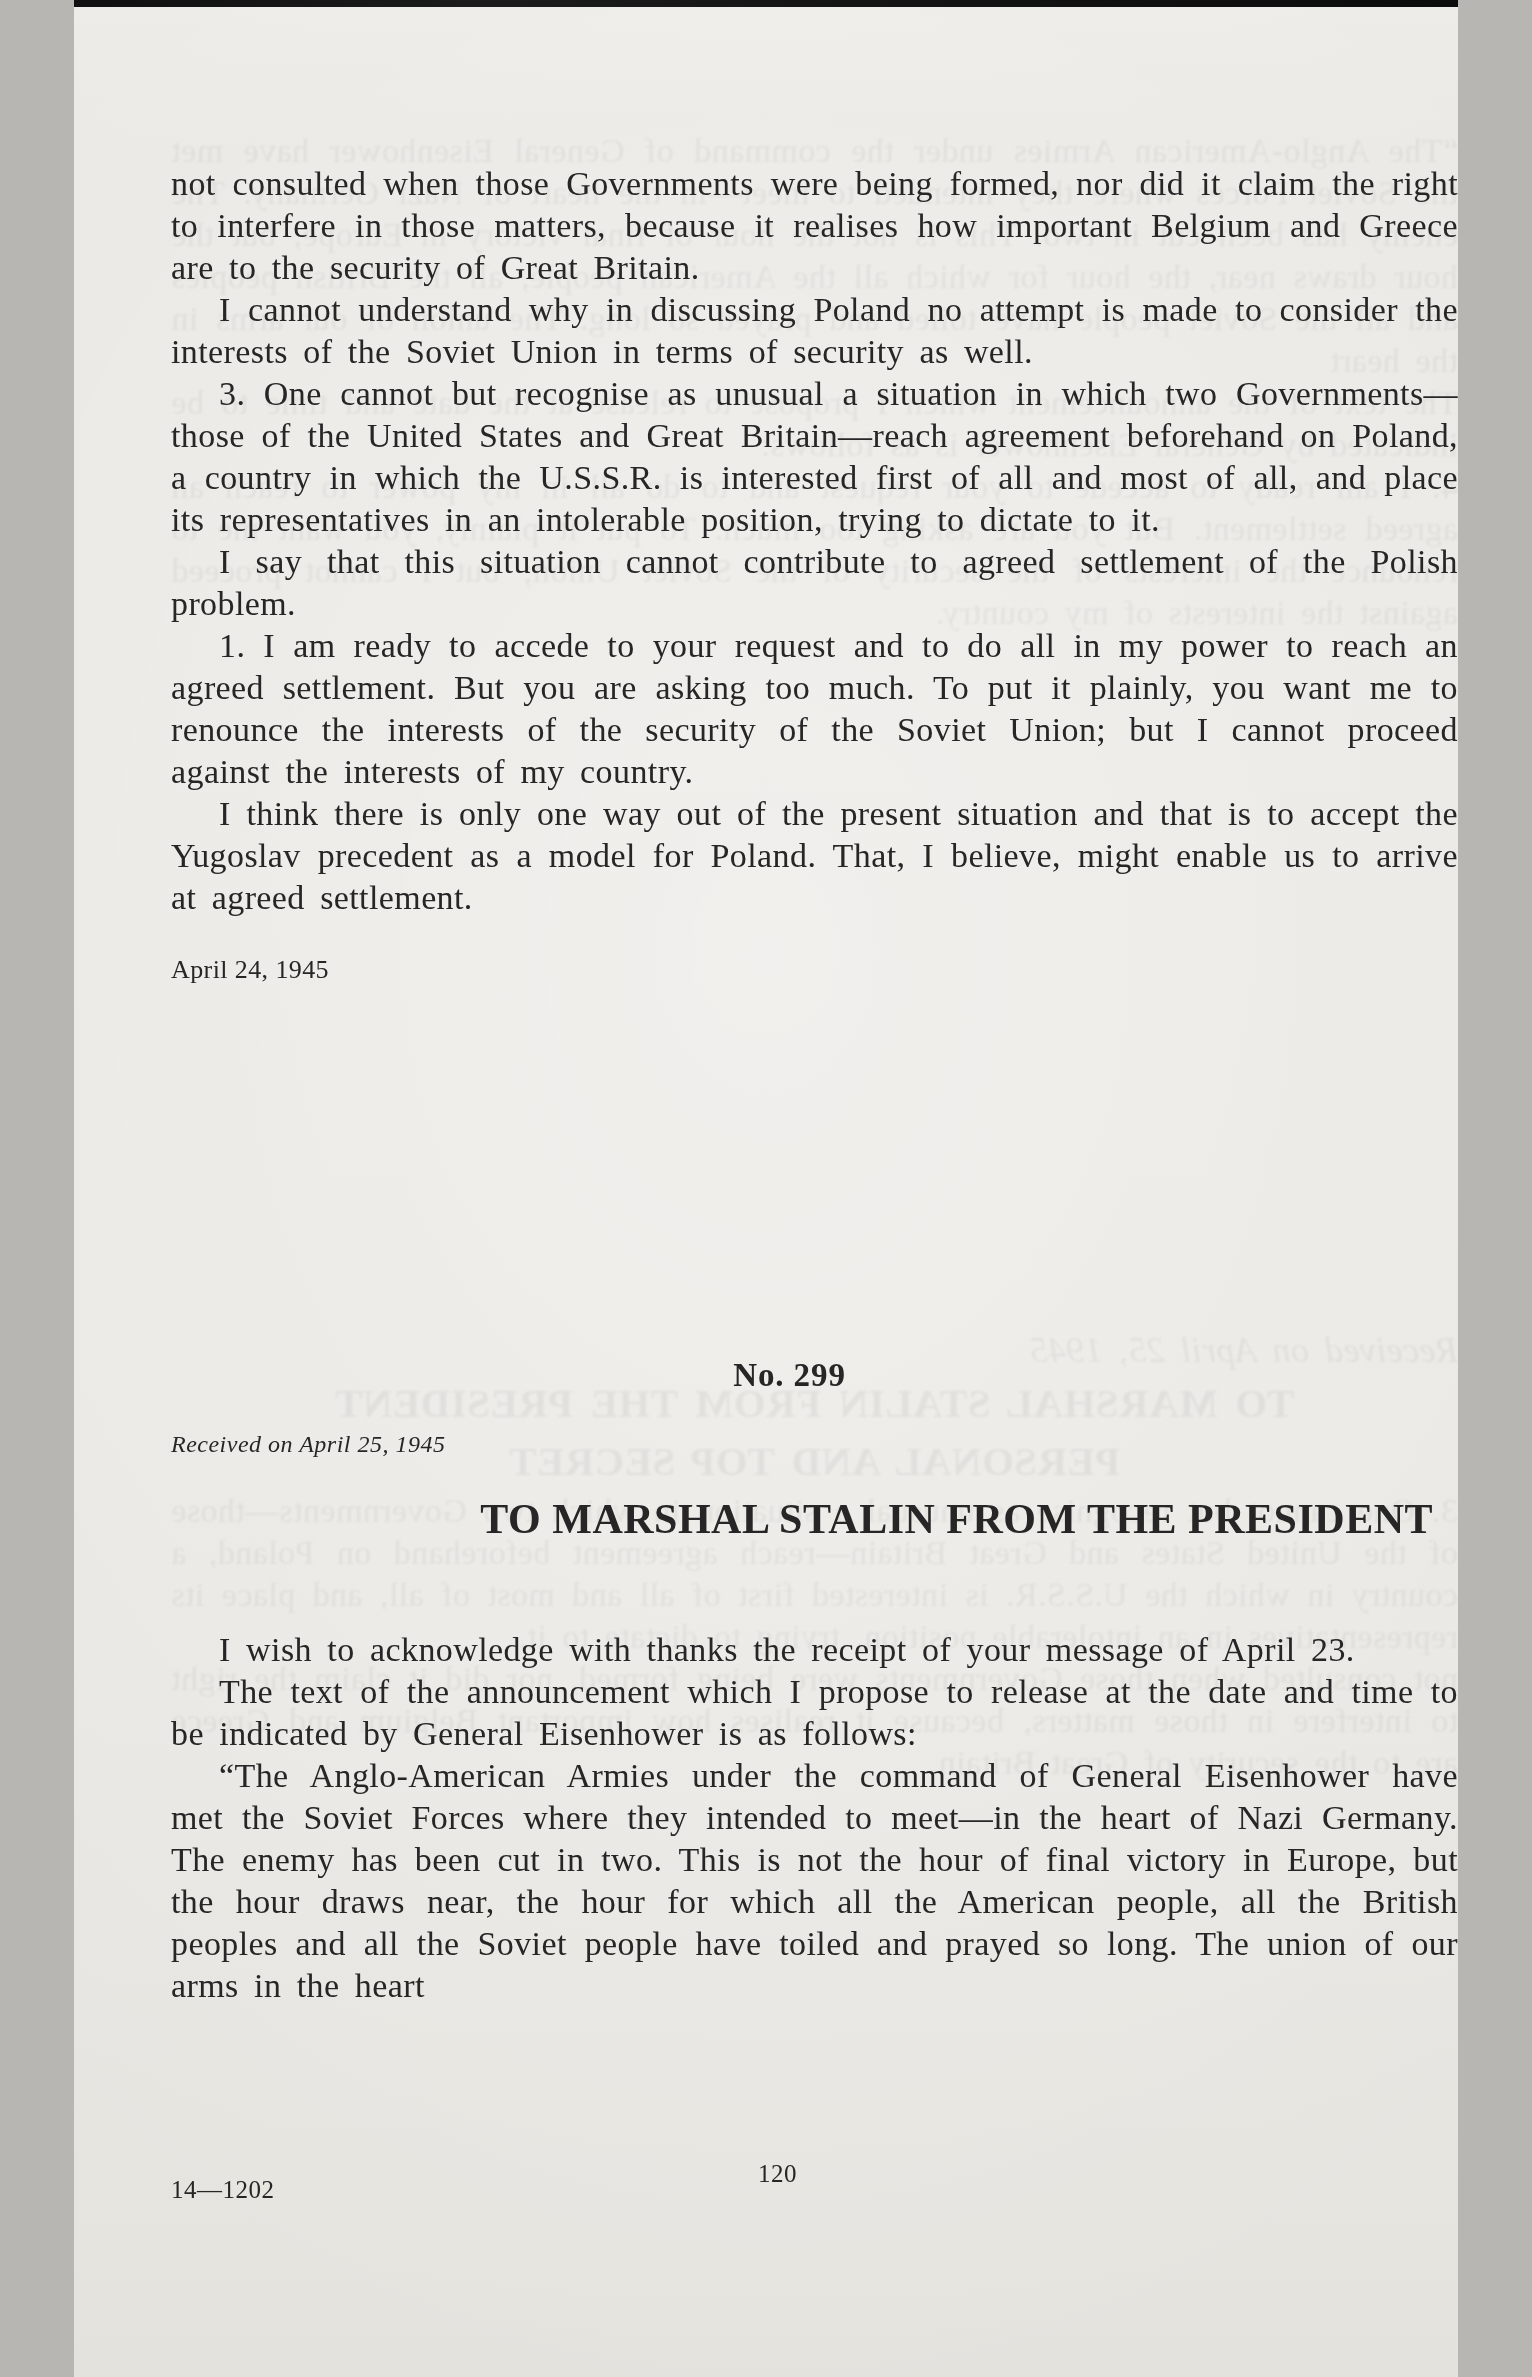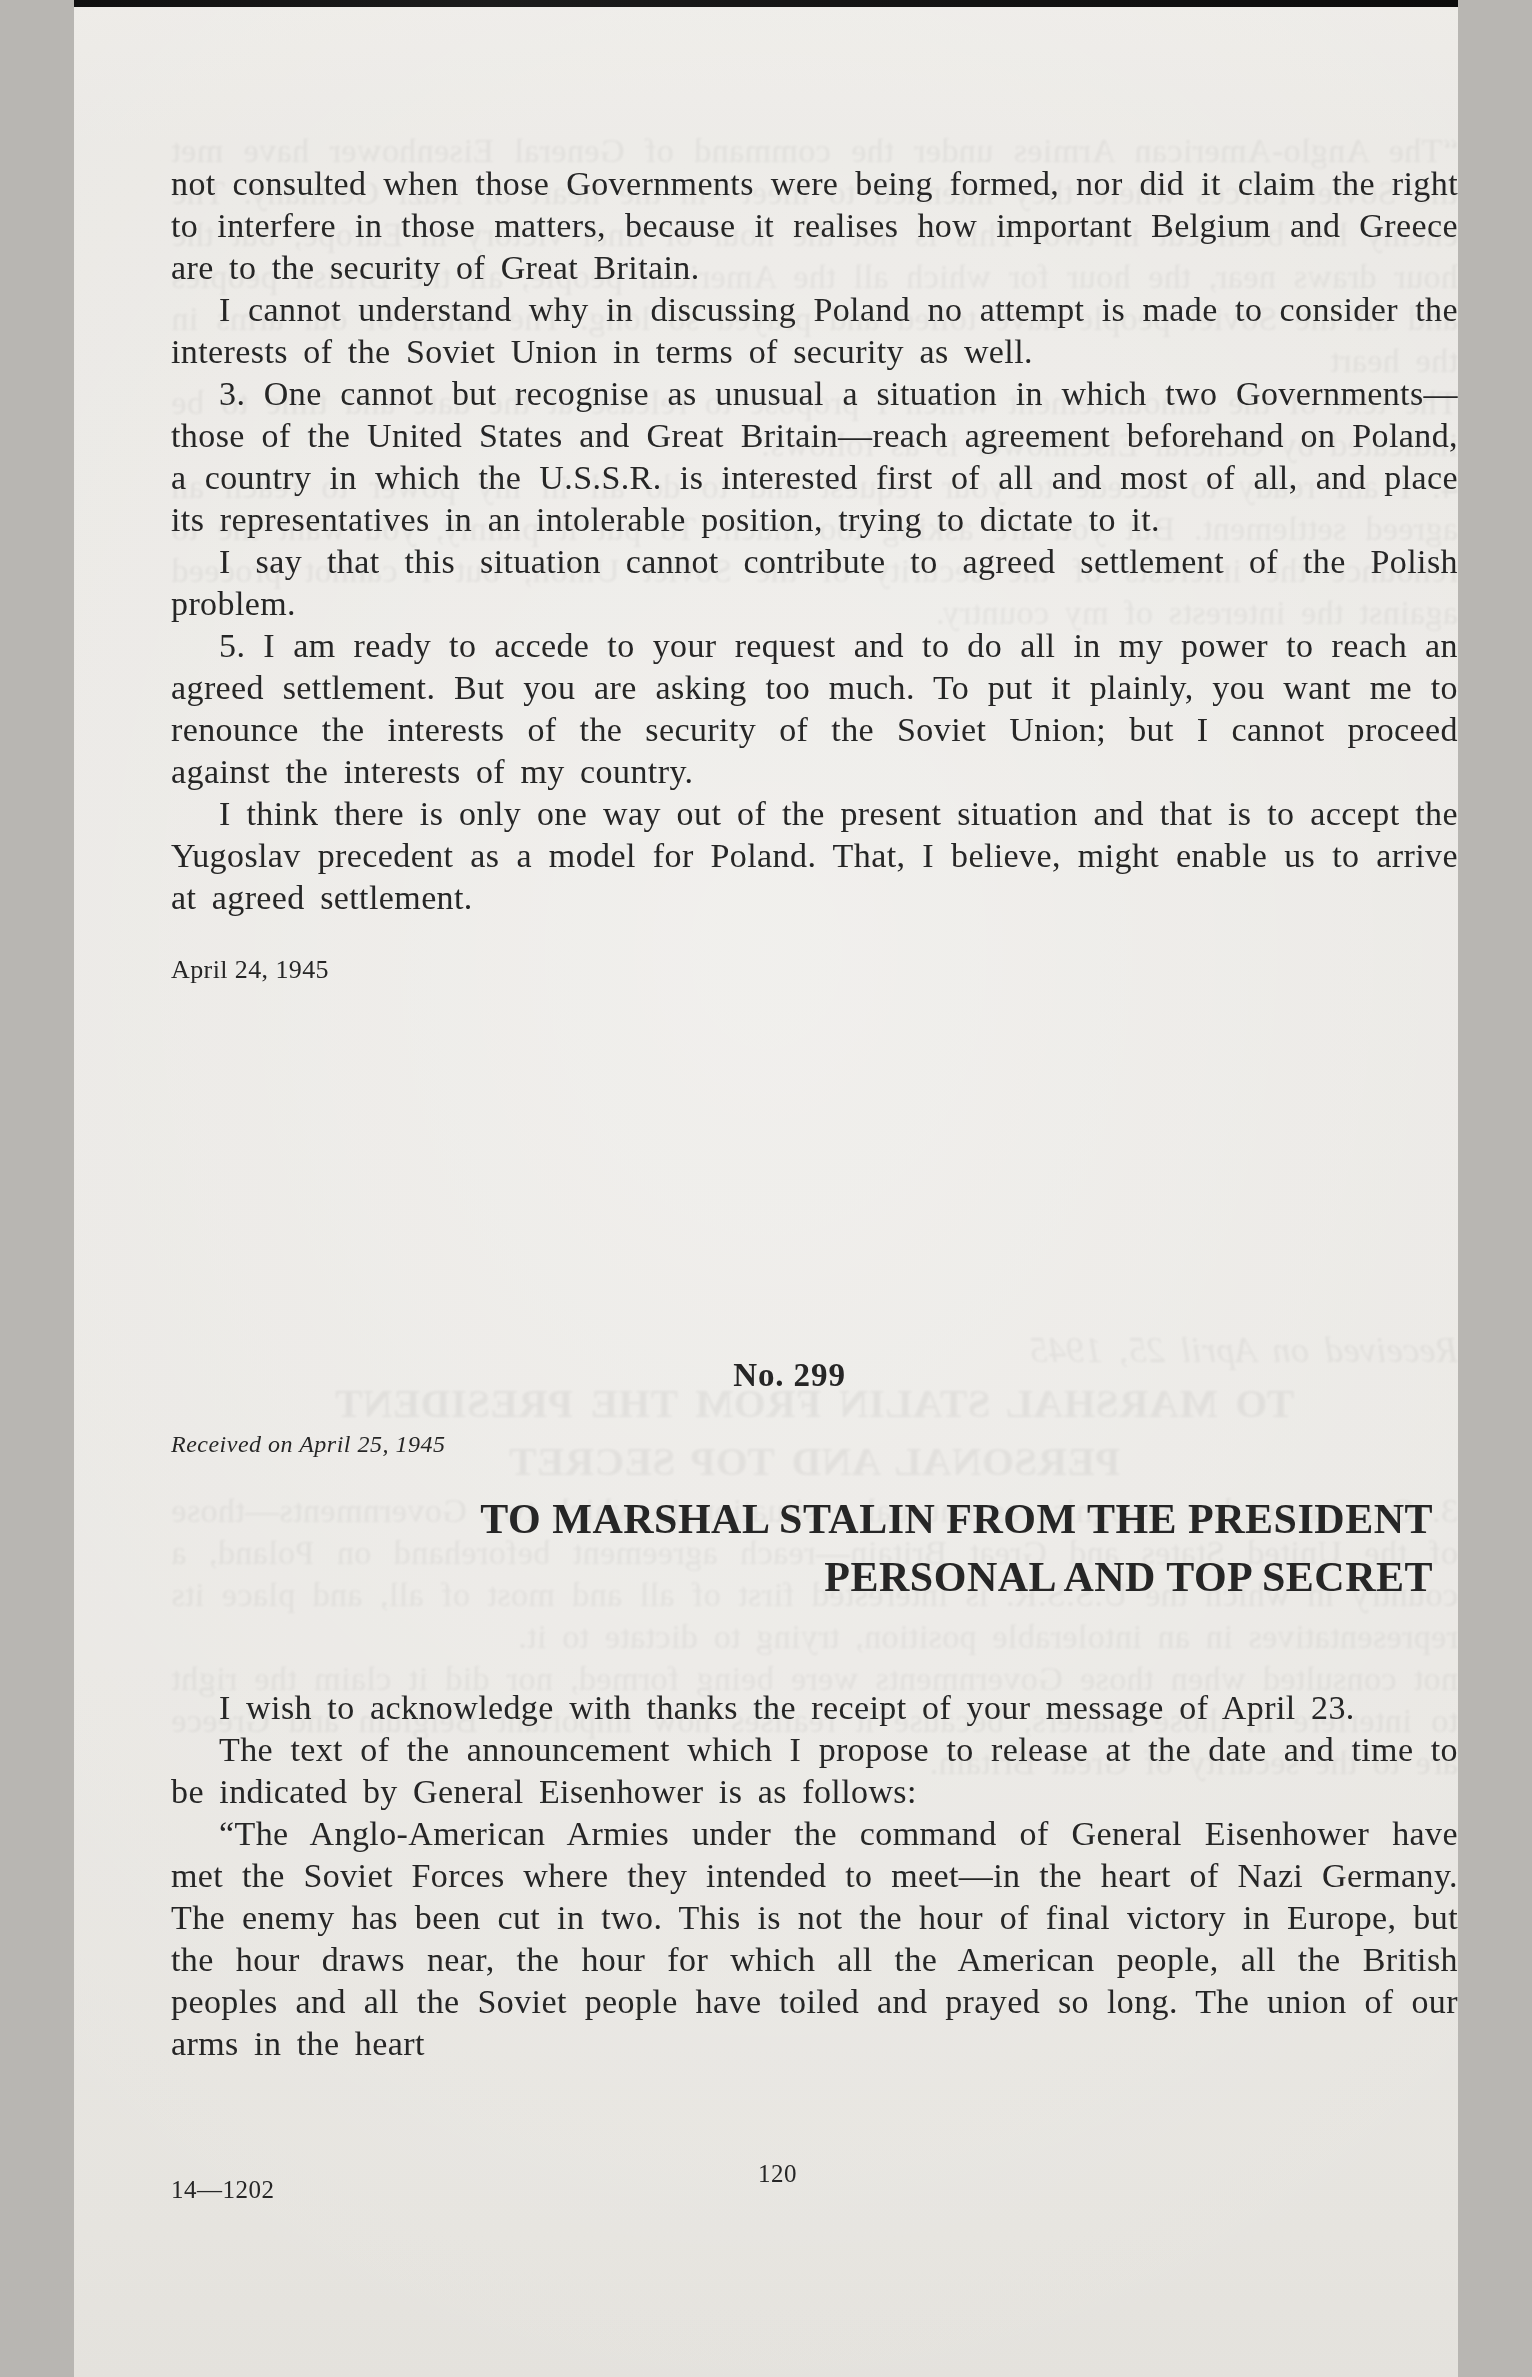--- a/index.html
+++ b/index.html
@@ -151,31 +151,30 @@
     <p class="g-head">PERSONAL AND TOP SECRET</p>
     <p>3. One cannot but recognise as unusual a situation in which two Governments—those of the United States and Great Britain—reach agreement beforehand on Poland, a country in which the U.S.S.R. is interested first of all and most of all, and place its representatives in an intolerable position, trying to dictate to it.</p>
     <p>not consulted when those Governments were being formed, nor did it claim the right to interfere in those matters, because it realises how important Belgium and Greece are to the security of Great Britain.</p>
   </div>
 
   <div class="text-col section-1" style="position:absolute;">
     <p class="body-para">not consulted when those Governments were being formed, nor did it claim the right to interfere in those matters, because it realises how important Belgium and Greece are to the security of Great Britain.</p>
     <p class="body-para indent">I cannot understand why in discussing Poland no attempt is made to consider the interests of the Soviet Union in terms of security as well.</p>
     <p class="body-para indent">3. One cannot but recognise as unusual a situation in which two Governments—those of the United States and Great Britain—reach agreement beforehand on Poland, a country in which the U.S.S.R. is interested first of all and most of all, and place its representatives in an intolerable position, trying to dictate to it.</p>
     <p class="body-para indent">I say that this situation cannot contribute to agreed settlement of the Polish problem.</p>
-    <p class="body-para indent">5. I am ready to accede to your request and to do all in my power to reach an agreed settlement. But you are asking too much. To put it plainly, you want me to renounce the interests of the security of the Soviet Union; but I cannot proceed against the interests of my country.</p>
+    <p class="body-para indent">1. I am ready to accede to your request and to do all in my power to reach an agreed settlement. But you are asking too much. To put it plainly, you want me to renounce the interests of the security of the Soviet Union; but I cannot proceed against the interests of my country.</p>
     <p class="body-para indent">I think there is only one way out of the present situation and that is to accept the Yugoslav precedent as a model for Poland. That, I believe, might enable us to arrive at agreed settlement.</p>
     <div class="dateline">April 24, 1945</div>
   </div>
 
   <div class="text-col section-2" style="position:absolute;">
     <div class="doc-no">No. 299</div>
     <div class="received">Received on April 25, 1945</div>
     <div class="doc-heading">
       <div>TO MARSHAL STALIN FROM THE PRESIDENT</div>
-      <div>PERSONAL AND TOP SECRET</div>
     </div>
     <p class="body-para indent first">I wish to acknowledge with thanks the receipt of your message of April 23.</p>
     <p class="body-para indent">The text of the announcement which I propose to release at the date and time to be indicated by General Eisenhower is as follows:</p>
     <p class="body-para indent">“The Anglo-American Armies under the command of General Eisenhower have met the Soviet Forces where they intended to meet—in the heart of Nazi Germany. The enemy has been cut in two. This is not the hour of final victory in Europe, but the hour draws near, the hour for which all the American people, all the British peoples and all the Soviet people have toiled and prayed so long. The union of our arms in the heart</p>
   </div>
 
   <div class="footer">
     <span class="sig-mark">14—1202</span>
     <span class="page-number">120</span>
   </div>

